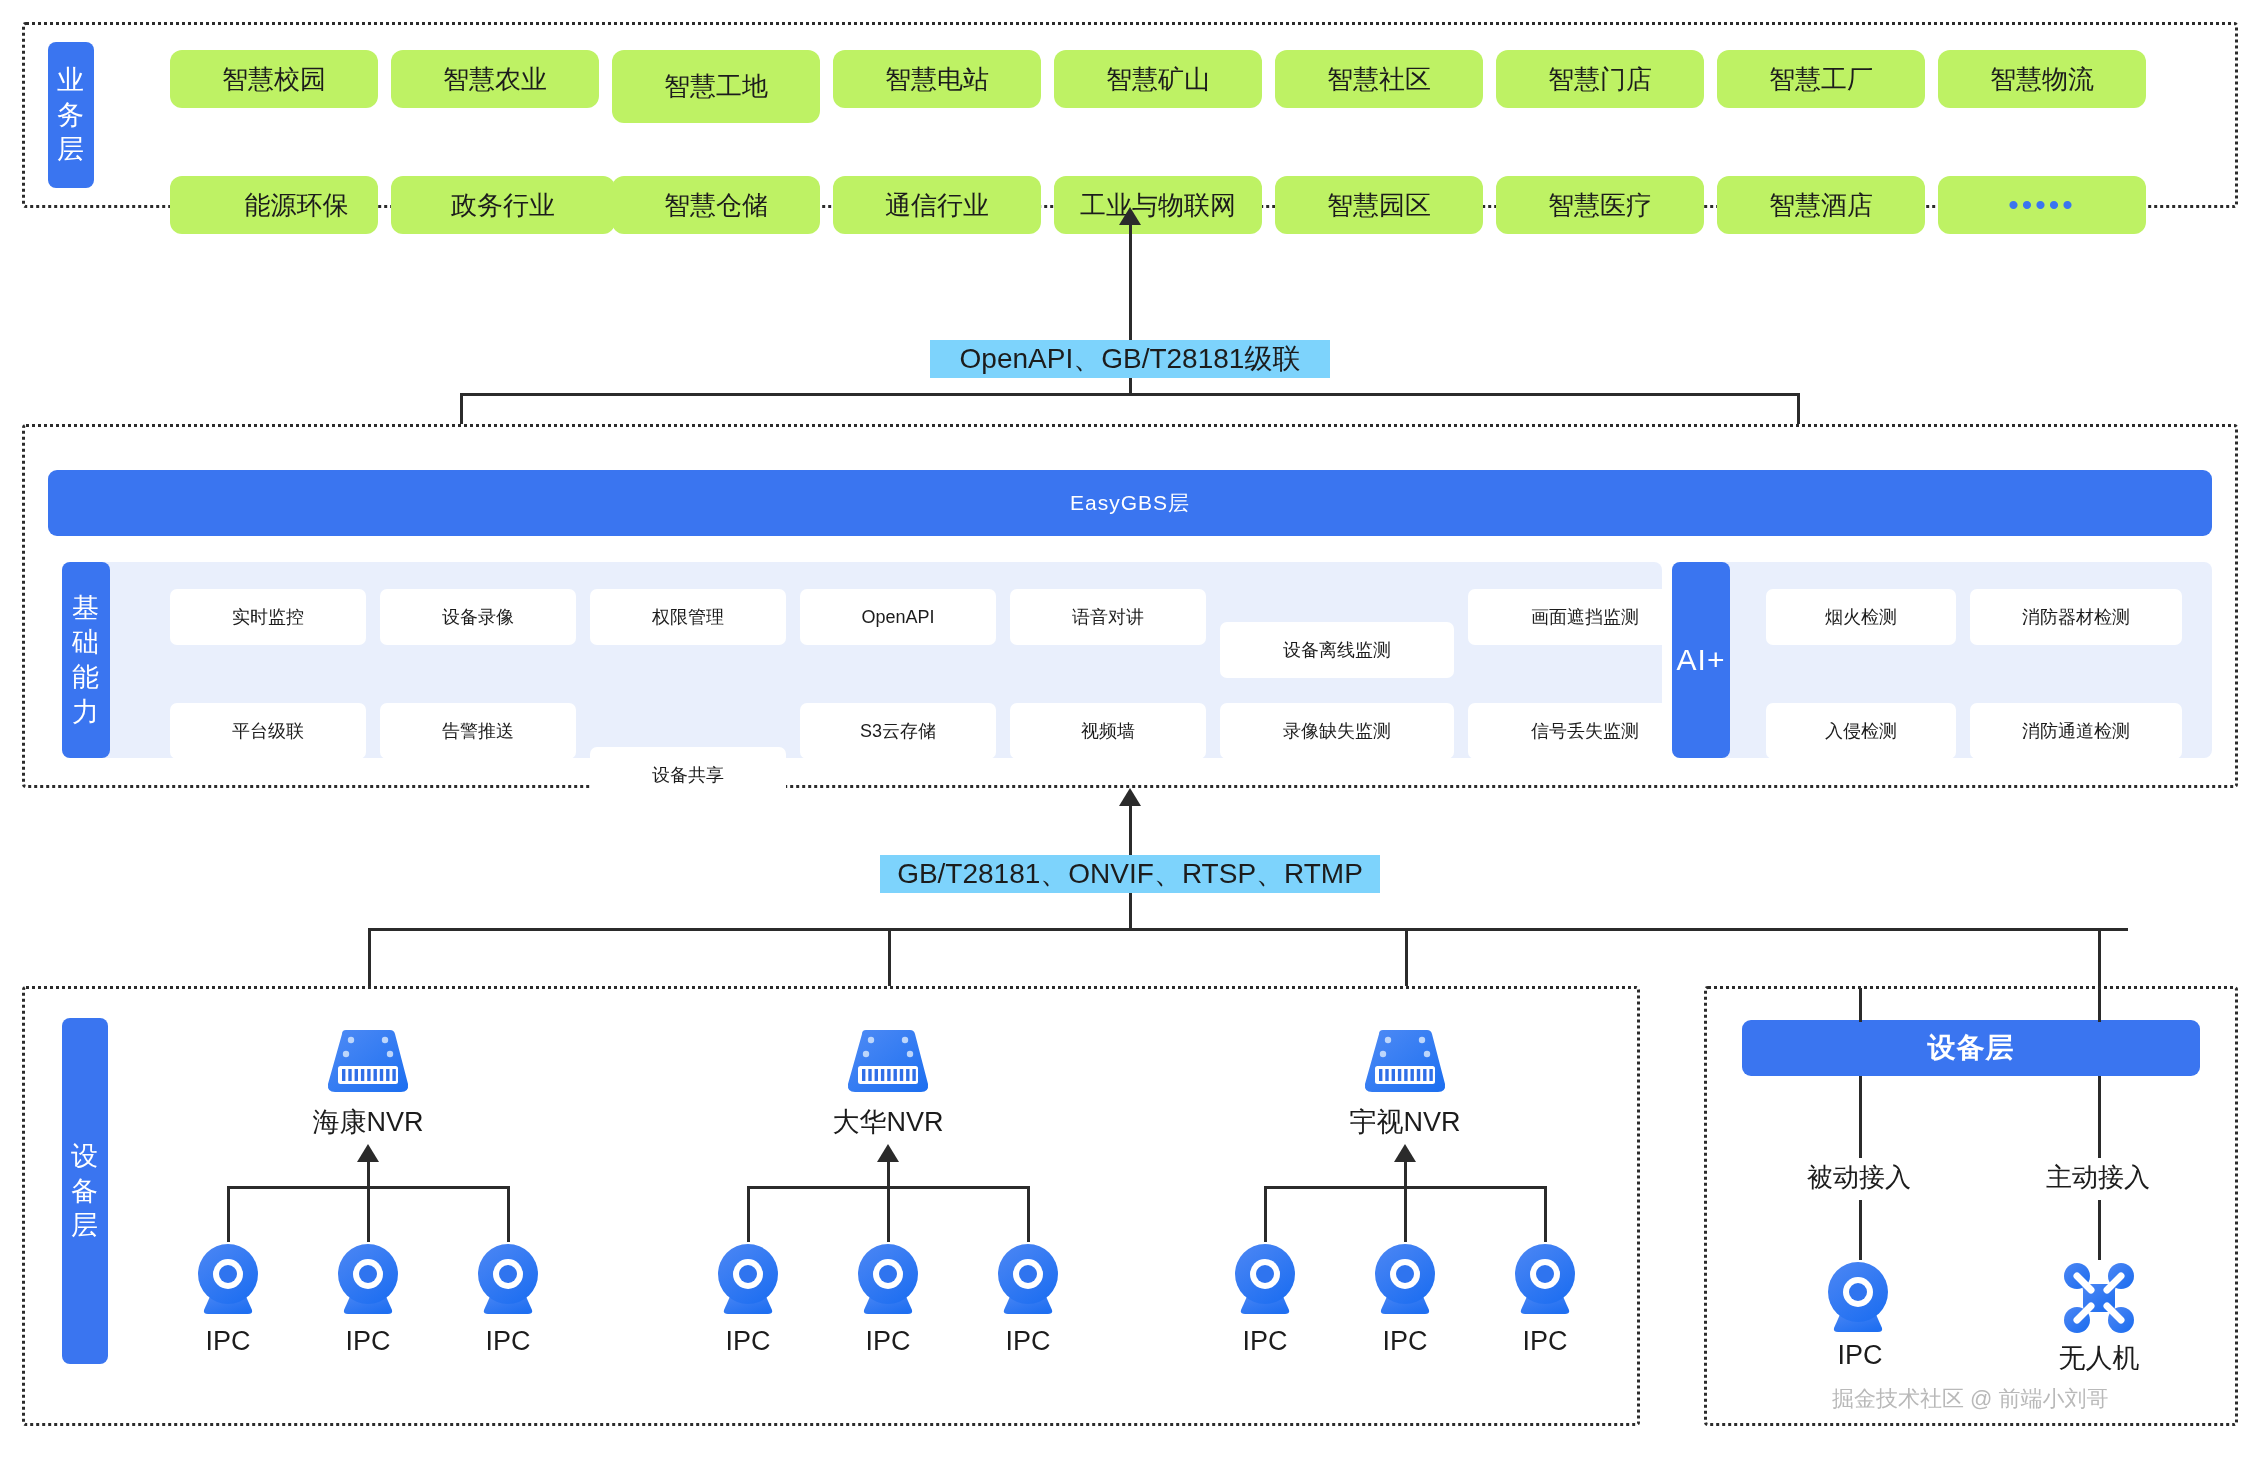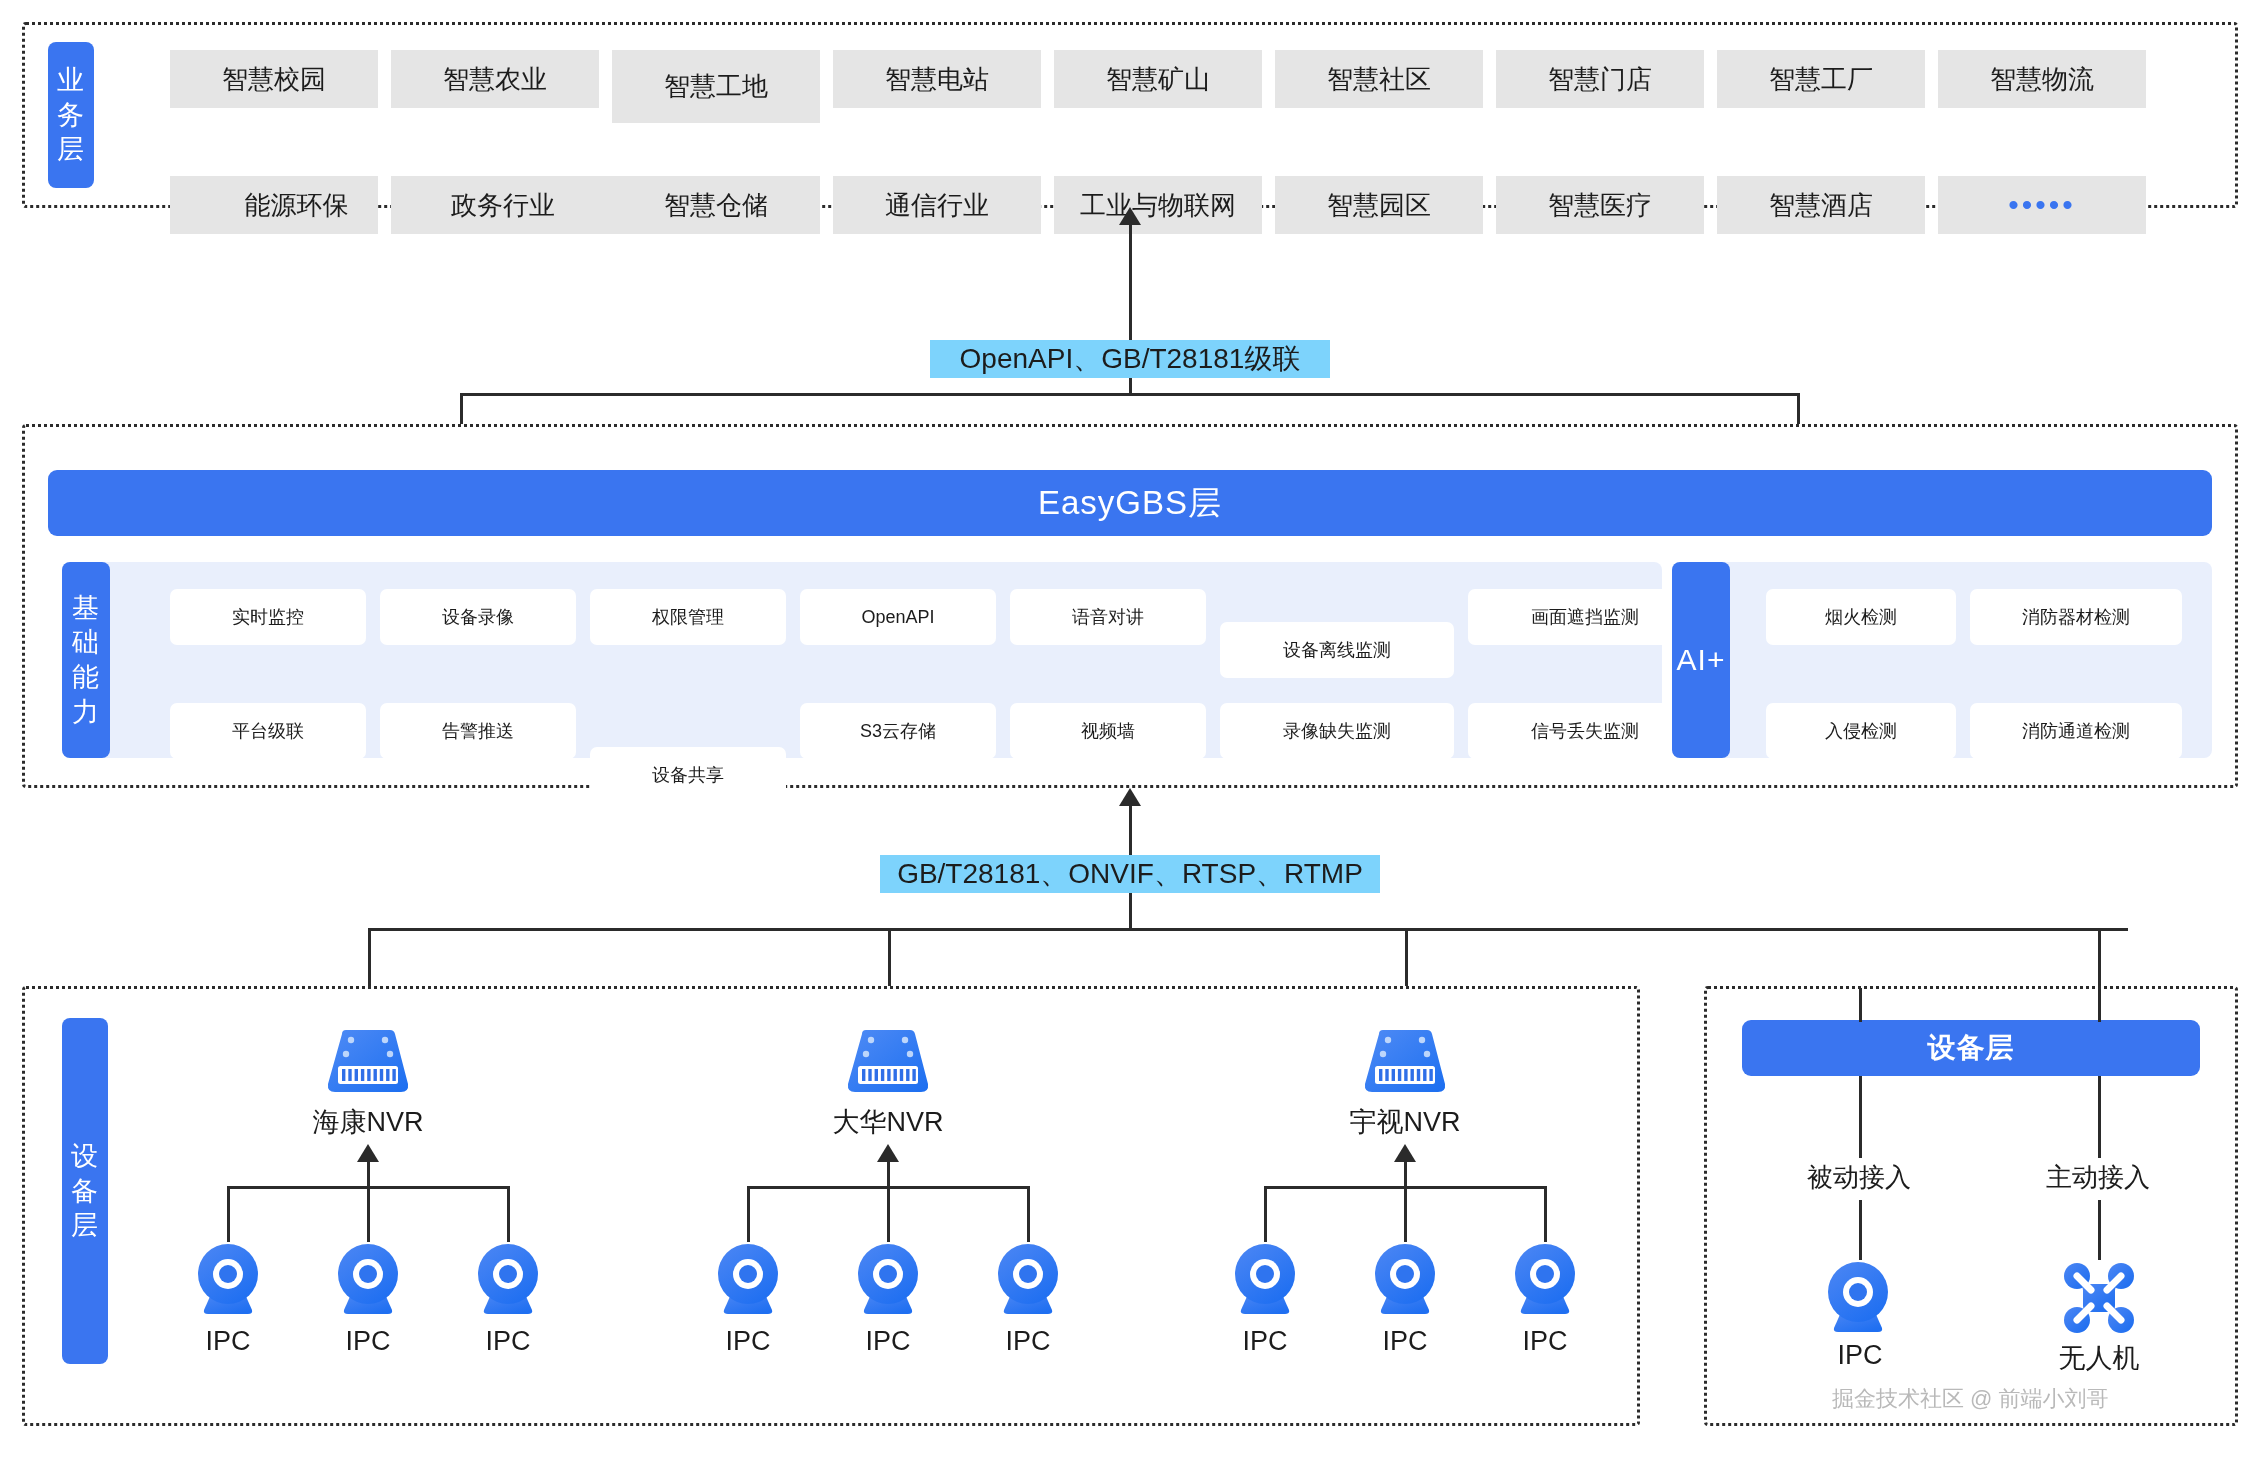--- a/index.html
+++ b/index.html
@@ -33,22 +33,22 @@
     align-items: center;
     justify-content: center;
     text-align: center;
     letter-spacing: 1px;
   }
   .vtab span { display: block; width: 30px; }
 
   
   .chip {
     position: absolute;
-    background: #e5e5e5;
-    border-radius: 0;
+    background: #bef264;
+    border-radius: 12px;
     display: flex;
     align-items: center;
     justify-content: center;
     font-size: 26px;
     color: #1c1c1c;
     white-space: nowrap;
   }
   .chip.dots { color: #3a75f0; font-size: 30px; letter-spacing: 3px; }
 
   
@@ -66,21 +66,21 @@
 
   
   .bluebar {
     position: absolute;
     background: #3a75f0;
     border-radius: 9px;
     color: #fff;
     display: flex;
     align-items: center;
     justify-content: center;
-    font-size: 33px;
+    font-size: 21px;
     letter-spacing: 1px;
   }
   .bluebar.small { font-size: 28px; font-weight: bold; }
 
   
   .panel-lite {
     position: absolute;
     background: #e9effc;
     border-radius: 8px;
   }

